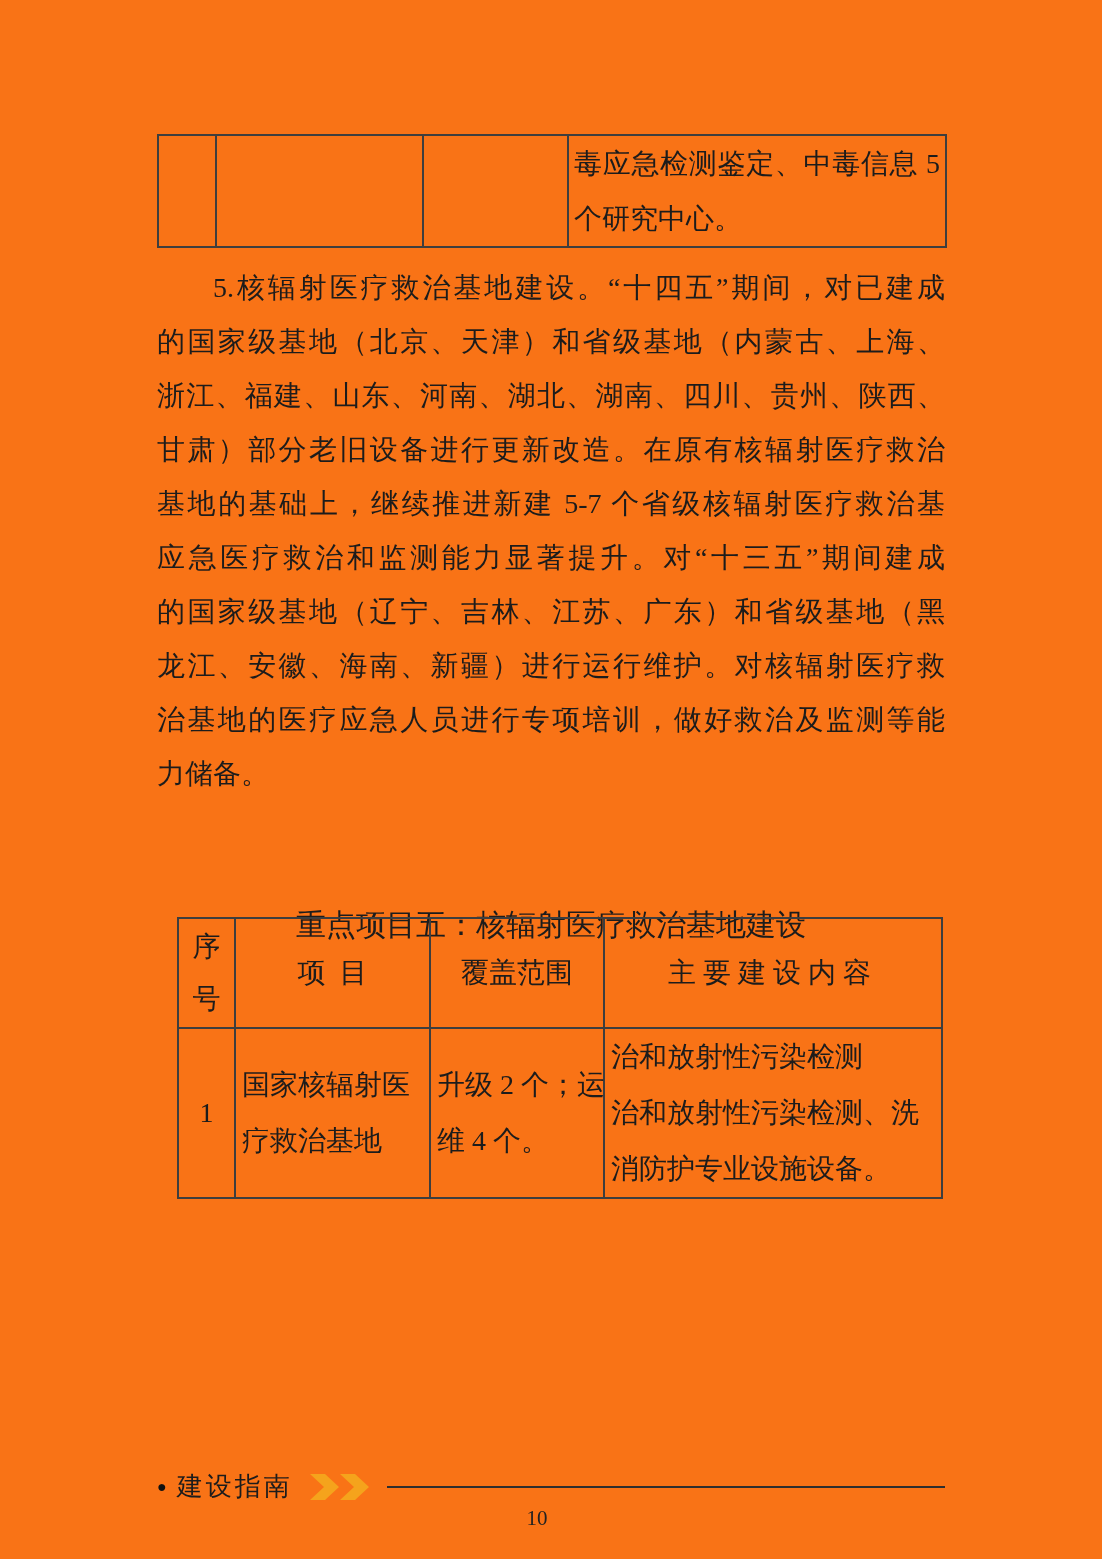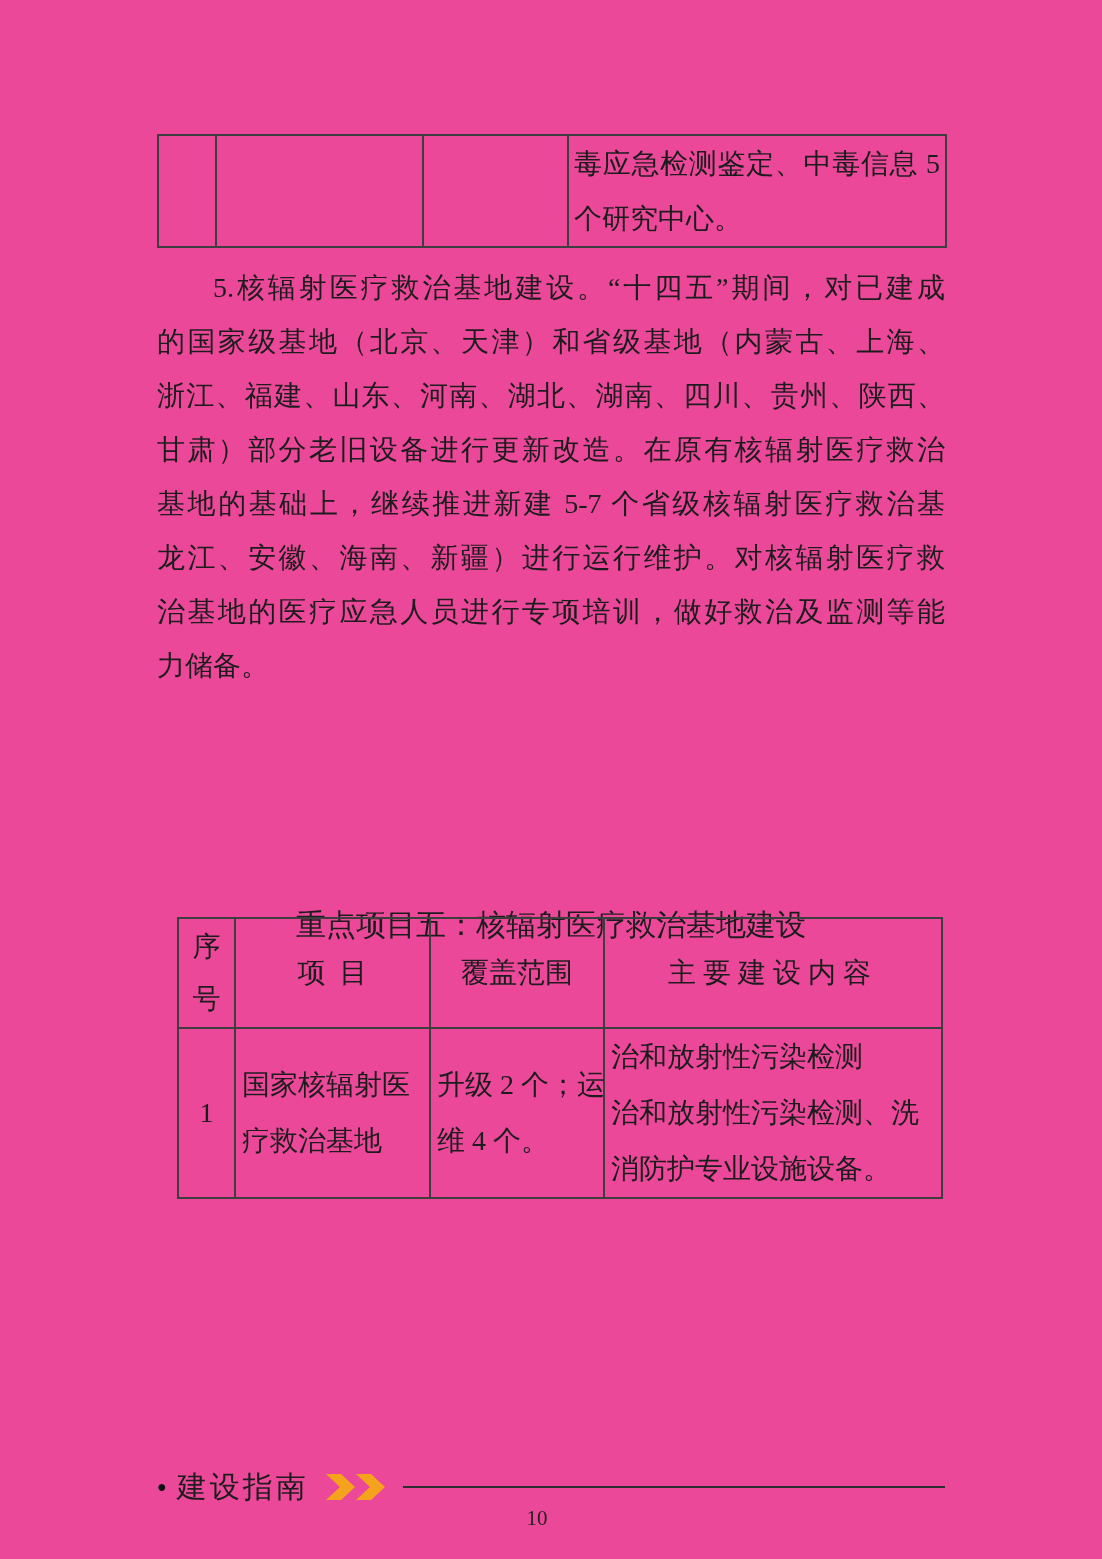--- a/index.html
+++ b/index.html
@@ -4,21 +4,21 @@
 <style>
   * { margin: 0; padding: 0; box-sizing: border-box; }
   html, body { background: #ffffff; }
   body {
     width: 1102px; height: 1559px;
     position: relative;
     font-family: "Liberation Serif", "DejaVu Serif", serif;
     color: #1c1c1c;
     overflow: hidden;
   }
-  .page { position: absolute; left: 0; top: 0; width: 1102px; height: 1559px; background: #ec4899; }
+  .page { position: absolute; left: 0; top: 0; width: 1102px; height: 1559px; background: #f97316; }
 
   
   .cont-table {
     position: absolute; left: 157px; top: 134px;
     width: 788px; border-collapse: collapse; table-layout: fixed;
   }
   .cont-table td {
     border: 2px solid #3e3e3e;
     height: 110px; vertical-align: middle;
     font-size: 28px; padding: 0 5px;
@@ -61,21 +61,21 @@
   .td-index { text-align: center; }
   .td-lines { padding: 0 6px; }
   .td-lines .cellline { line-height: 56px; }
 
   
   .footer {
     position: absolute; left: 157px; top: 1470px; width: 788px; height: 34px;
     display: flex; align-items: center;
   }
   .bullet { font-size: 16px; line-height: 34px; margin-right: 10px; color: #111; }
-  .footer-label { font-size: 30px; line-height: 34px; letter-spacing: 3px; color: #1c1c1c; }
+  .footer-label { font-size: 26px; line-height: 34px; letter-spacing: 3px; color: #1c1c1c; }
   .chev { margin-left: 14px; flex: 0 0 auto; display: block; }
   .chev path { fill: #F5A31C; }
   .footer-rule { flex: 1 1 auto; height: 2px; background: #2e2e2e; margin-left: 12px; }
   .pagenum {
     position: absolute; left: 0; top: 1506px; width: 1074px;
     text-align: center; font-size: 21px; color: #222;
   }
 </style>
 </head>
 <body>
@@ -101,20 +101,22 @@
       </tr>
     </tbody>
   </table>
 
   <div class="para">
     <div class="line indent">5.核辐射医疗救治基地建设。“十四五”期间，对已建成</div>
     <div class="line">的国家级基地（北京、天津）和省级基地（内蒙古、上海、</div>
     <div class="line">浙江、福建、山东、河南、湖北、湖南、四川、贵州、陕西、</div>
     <div class="line">甘肃）部分老旧设备进行更新改造。在原有核辐射医疗救治</div>
     <div class="line">基地的基础上，继续推进新建 5-7 个省级核辐射医疗救治基</div>
+    <div class="line">应急医疗救治和监测能力显著提升。对“十三五”期间建成</div>
+    <div class="line">的国家级基地（辽宁、吉林、江苏、广东）和省级基地（黑</div>
     <div class="line">龙江、安徽、海南、新疆）进行运行维护。对核辐射医疗救</div>
     <div class="line">治基地的医疗应急人员进行专项培训，做好救治及监测等能</div>
     <div class="line last">力储备。</div>
   </div>
 
   <div class="tbl-title">重点项目五：核辐射医疗救治基地建设</div>
 
   <table class="kp-table">
     <colgroup>
       <col style="width:57px">

